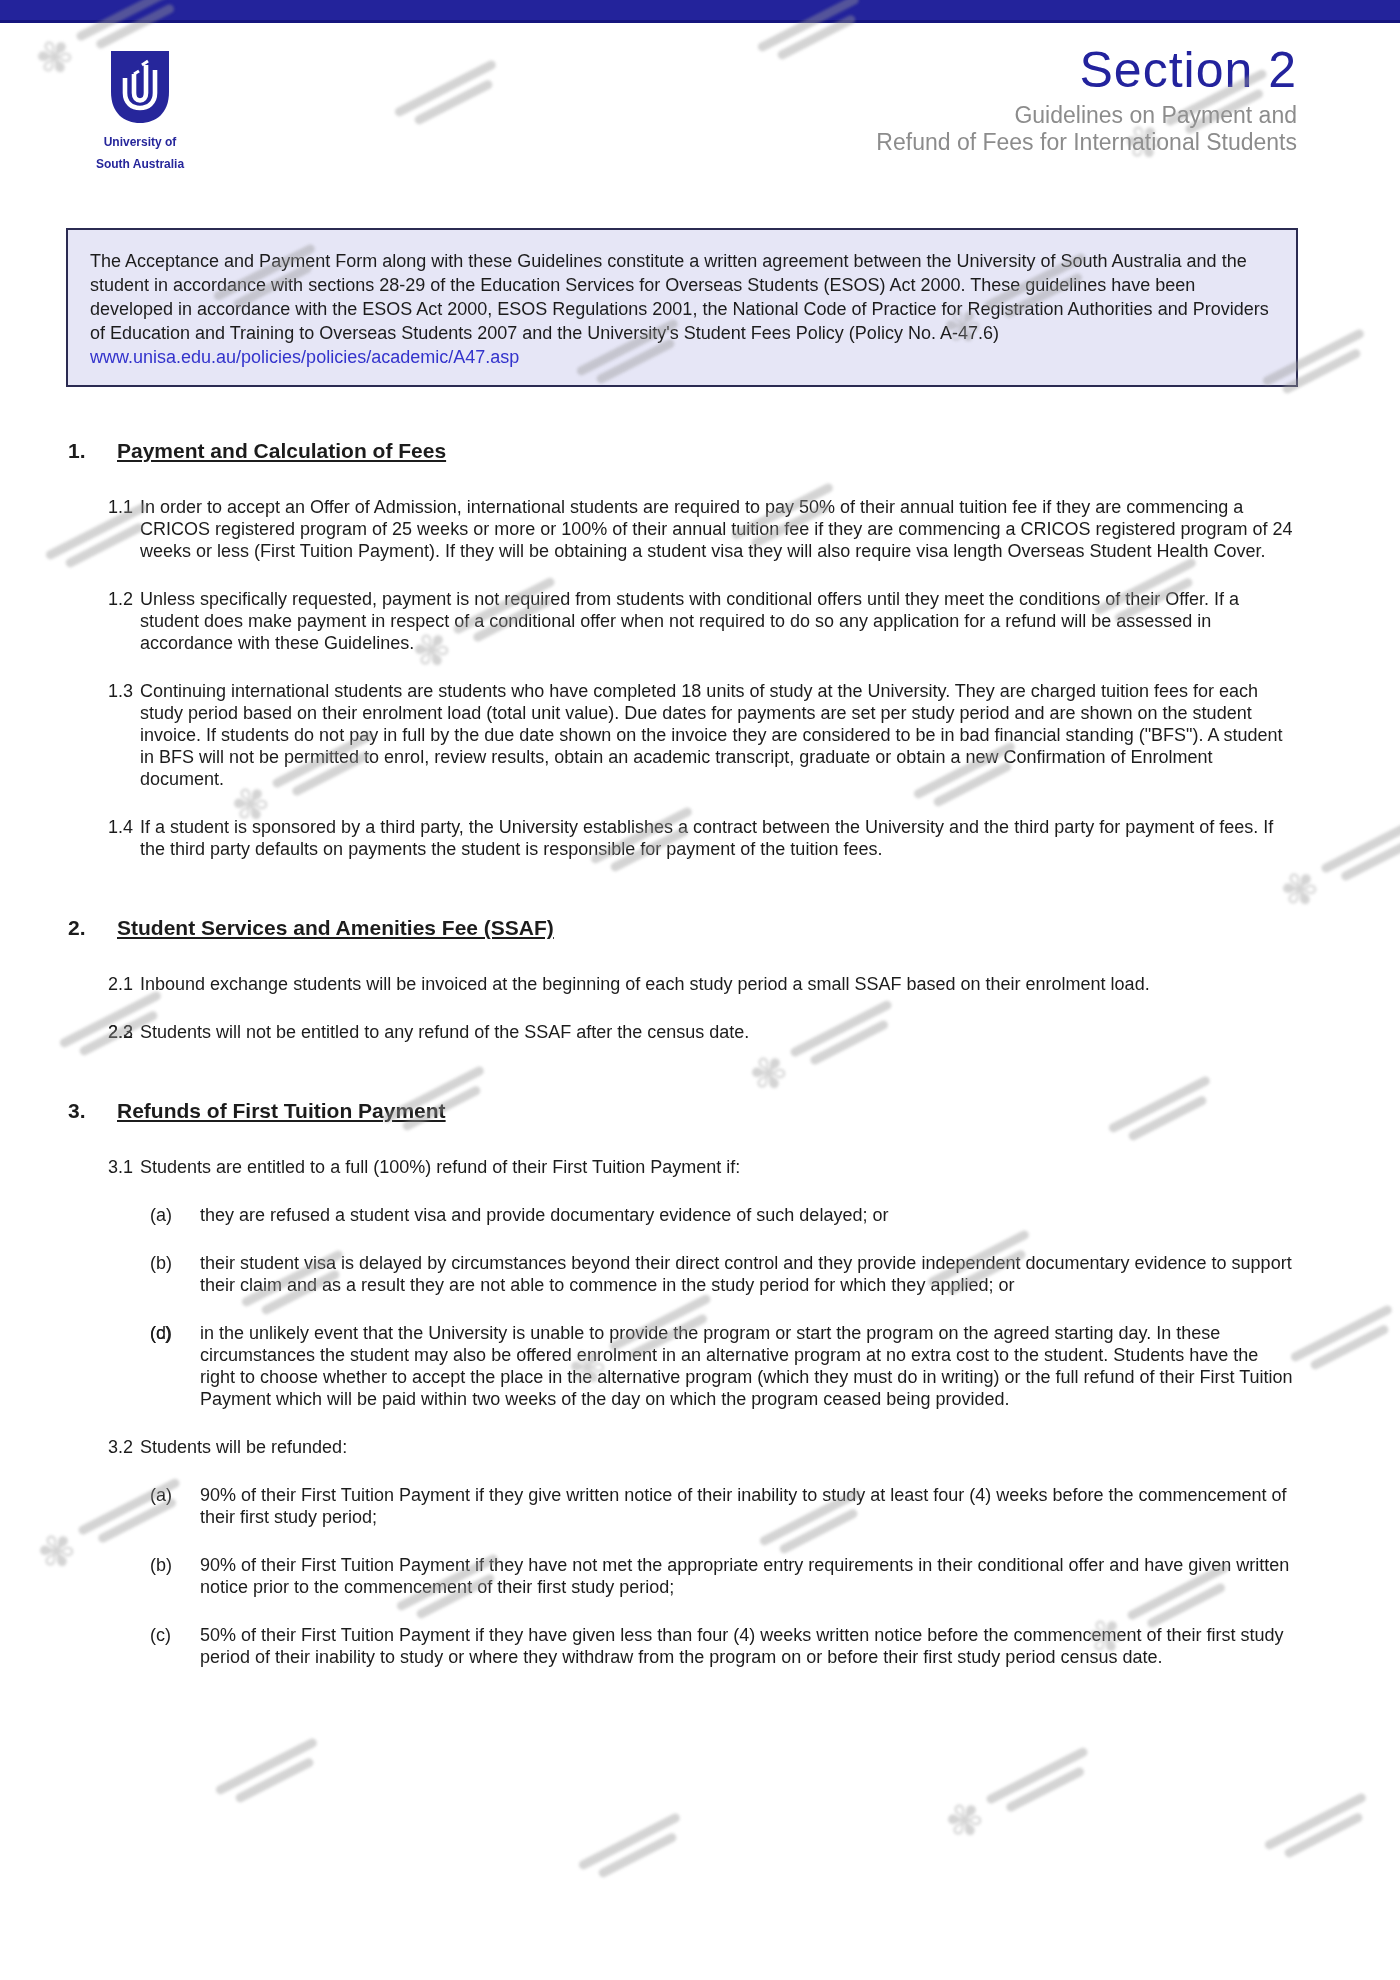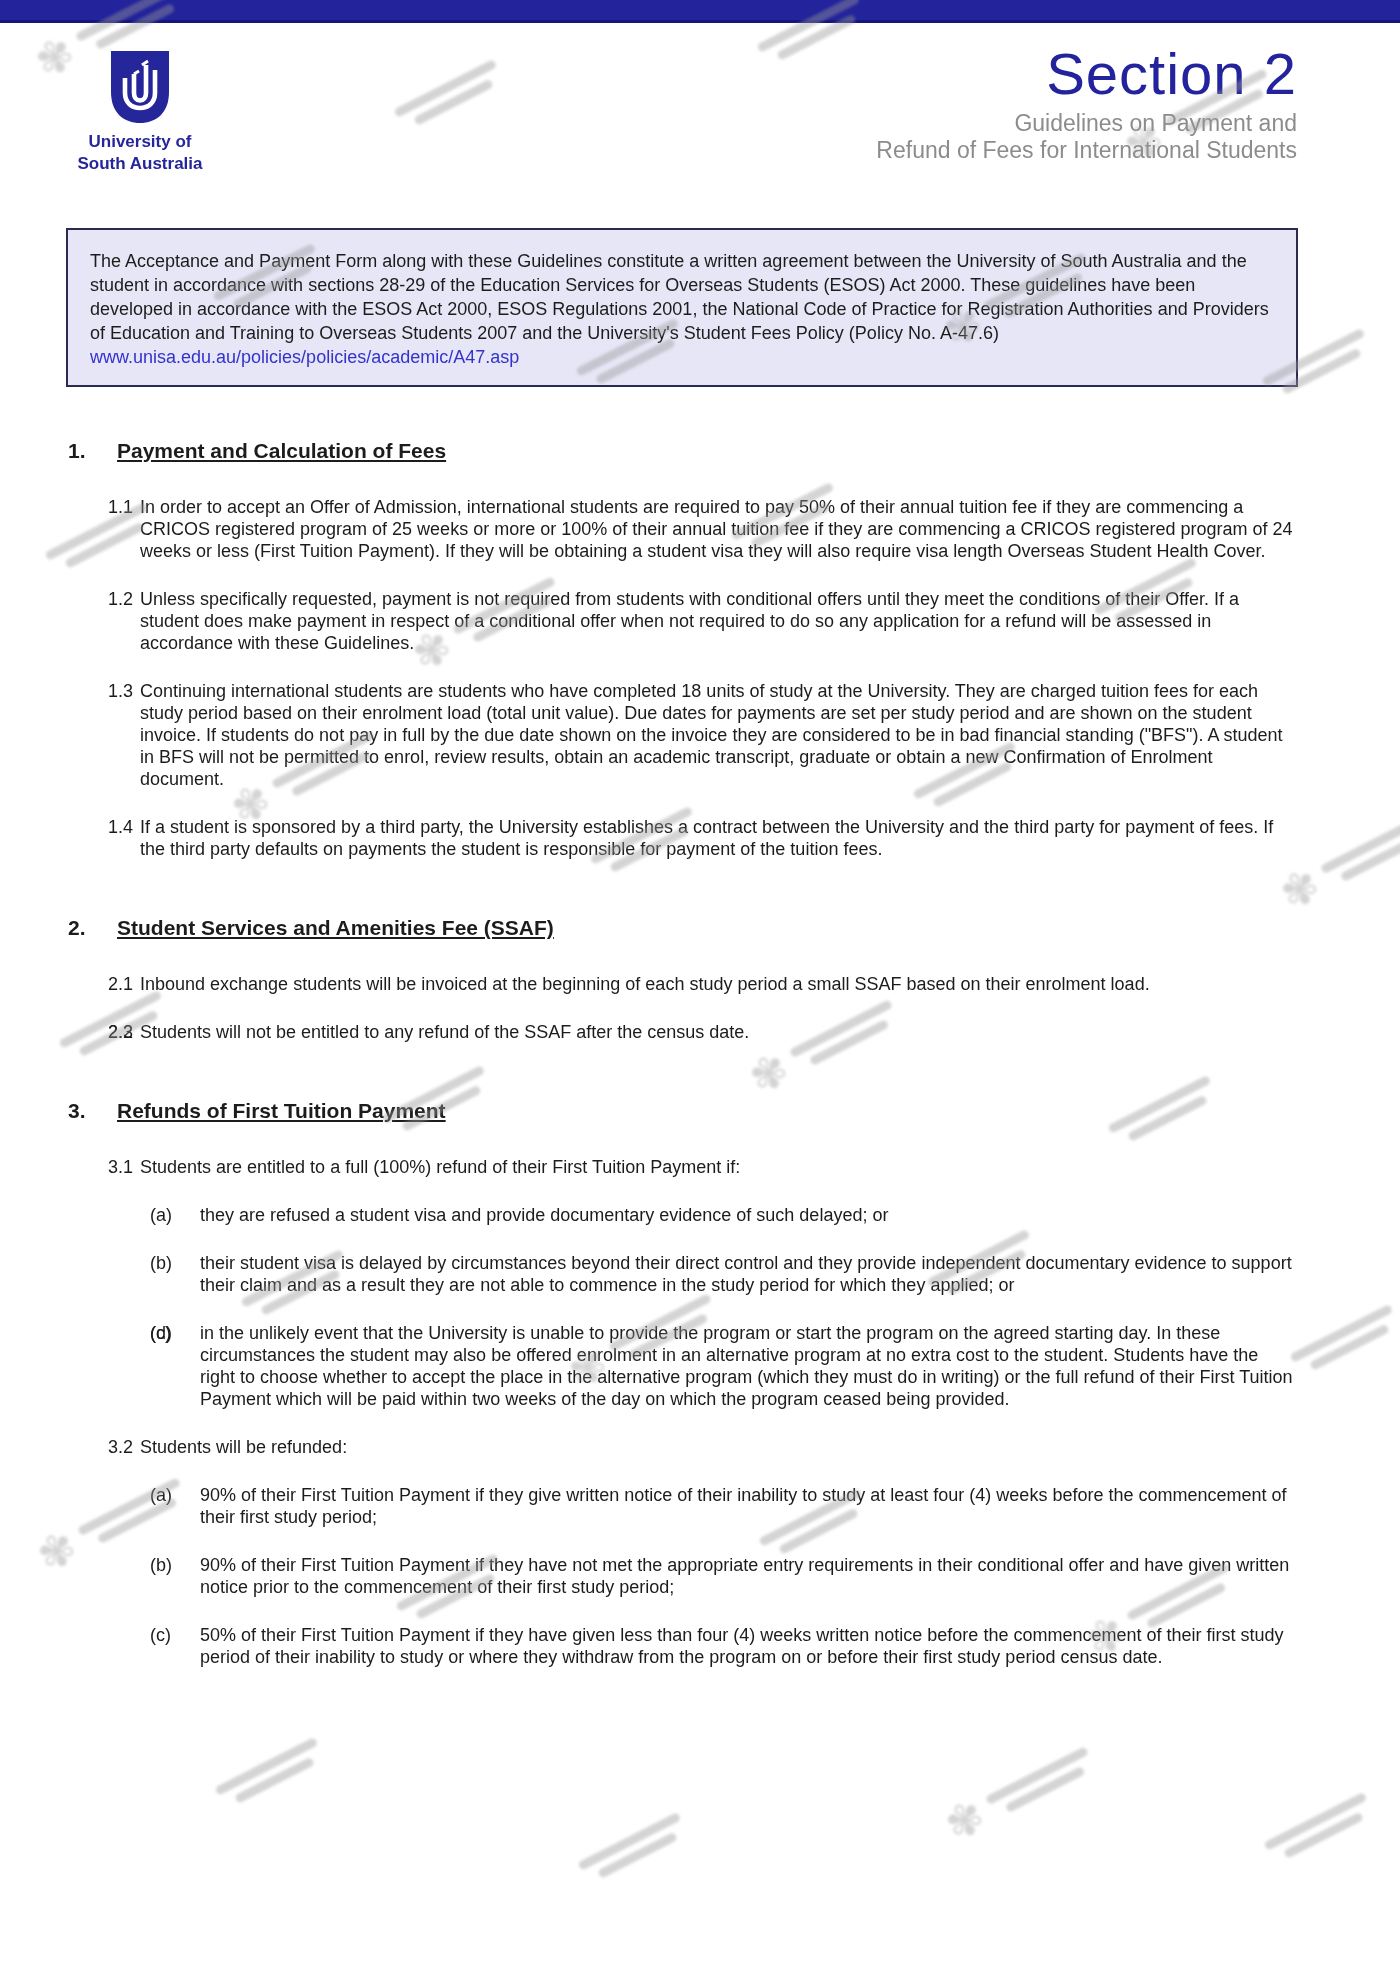--- a/index.html
+++ b/index.html
@@ -9,24 +9,24 @@
     font-family:"Liberation Sans", sans-serif; color:#1c1c1c;
   }
   
   .topbar {
     position:absolute; top:0; left:0; right:0; height:20px;
     background:#23239B; border-bottom:3px solid #15157E;
   }
   
   .logo { position:absolute; left:70px; top:50px; width:140px; text-align:center; }
   .logo svg { display:block; margin:0 auto; }
-  .logo-text { margin-top:7px; font-weight:bold; color:#26269B; font-size:17px; line-height:22px; white-space:nowrap; }
+  .logo-text { margin-top:7px; font-weight:bold; color:#26269B; font-size:12px; line-height:22px; white-space:nowrap; }
   
   .head-right { position:absolute; top:44px; right:103px; text-align:right; }
-  .head-right .big { font-size:58px; line-height:1.05; color:#23239D; letter-spacing:1px; }
+  .head-right .big { font-size:50px; line-height:1.05; color:#23239D; letter-spacing:1px; }
   .head-right .sub { margin-top:5px; font-size:23px; line-height:27px; color:#8C8C8C; }
   
   .content { position:absolute; left:66px; top:228px; width:1232px; font-size:18px; line-height:22px; z-index:2; }
   .intro-box {
     background:#E6E6F6; border:2px solid #2B2B52;
     padding:19px 22px 16px 22px; font-size:18px; line-height:24px;
   }
   .link { color:#3333CC; text-decoration:none; cursor:pointer; }
   .sec-head { position:relative; margin-top:50px; margin-bottom:32px; font-size:21px; line-height:27px; font-weight:bold; padding-left:51px; }
   .sec-head.first { margin-top:50px; }

